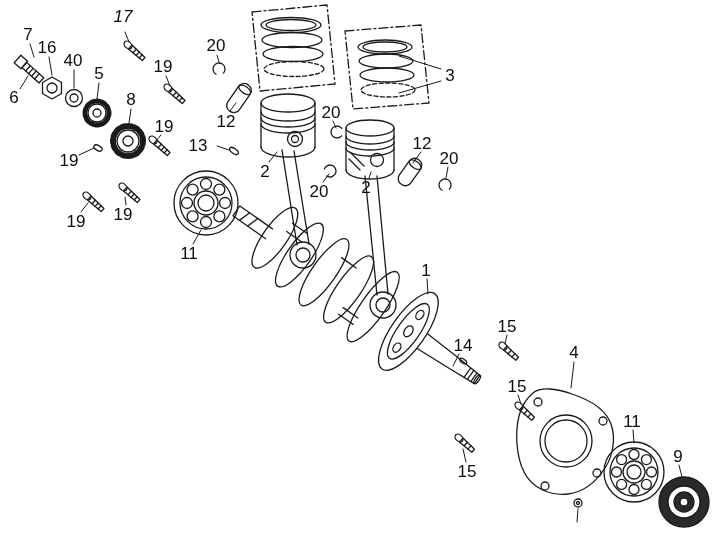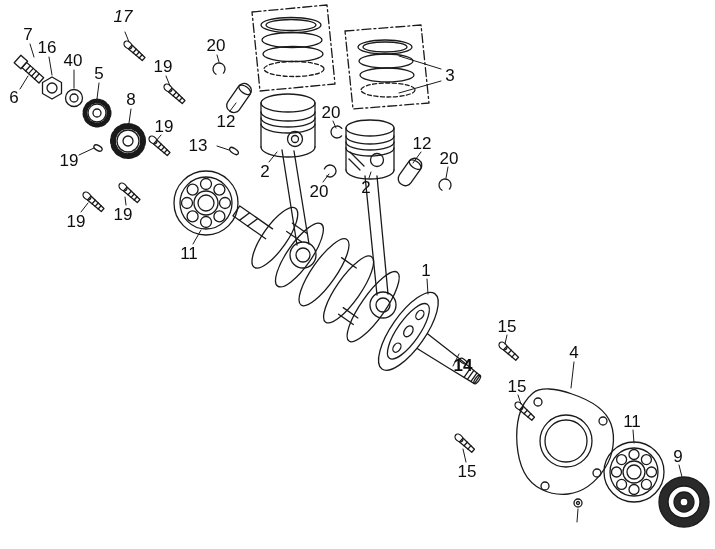--- a/index.html
+++ b/index.html
@@ -328,21 +328,21 @@
       <span class="callout" style="left: 265px; top: 171px;">2</span>
       <span class="callout" style="left: 331px; top: 112px;">20</span>
       <span class="callout" style="left: 319px; top: 191px;">20</span>
       <span class="callout" style="left: 366px; top: 187px;">2</span>
       <span class="callout" style="left: 422px; top: 143px;">12</span>
       <span class="callout" style="left: 449px; top: 158px;">20</span>
       <span class="callout" style="left: 76px; top: 221px;">19</span>
       <span class="callout" style="left: 123px; top: 214px;">19</span>
       <span class="callout" style="left: 189px; top: 253px;">11</span>
       <span class="callout" style="left: 426px; top: 270px;">1</span>
-      <span class="callout" style="left: 463px; top: 365px; font-weight: bold;">14</span>
+      <span class="callout" style="left: 463px; top: 345px;">14</span>
       <span class="callout" style="left: 507px; top: 326px;">15</span>
       <span class="callout" style="left: 574px; top: 352px;">4</span>
       <span class="callout" style="left: 517px; top: 386px;">15</span>
       <span class="callout" style="left: 632px; top: 421px;">11</span>
       <span class="callout" style="left: 678px; top: 456px;">9</span>
       <span class="callout" style="left: 467px; top: 471px;">15</span>
       <span class="callout" style="left: 576px; top: 531px; margin-top: 41px;">10</span>
     </div>
 </div>
 

